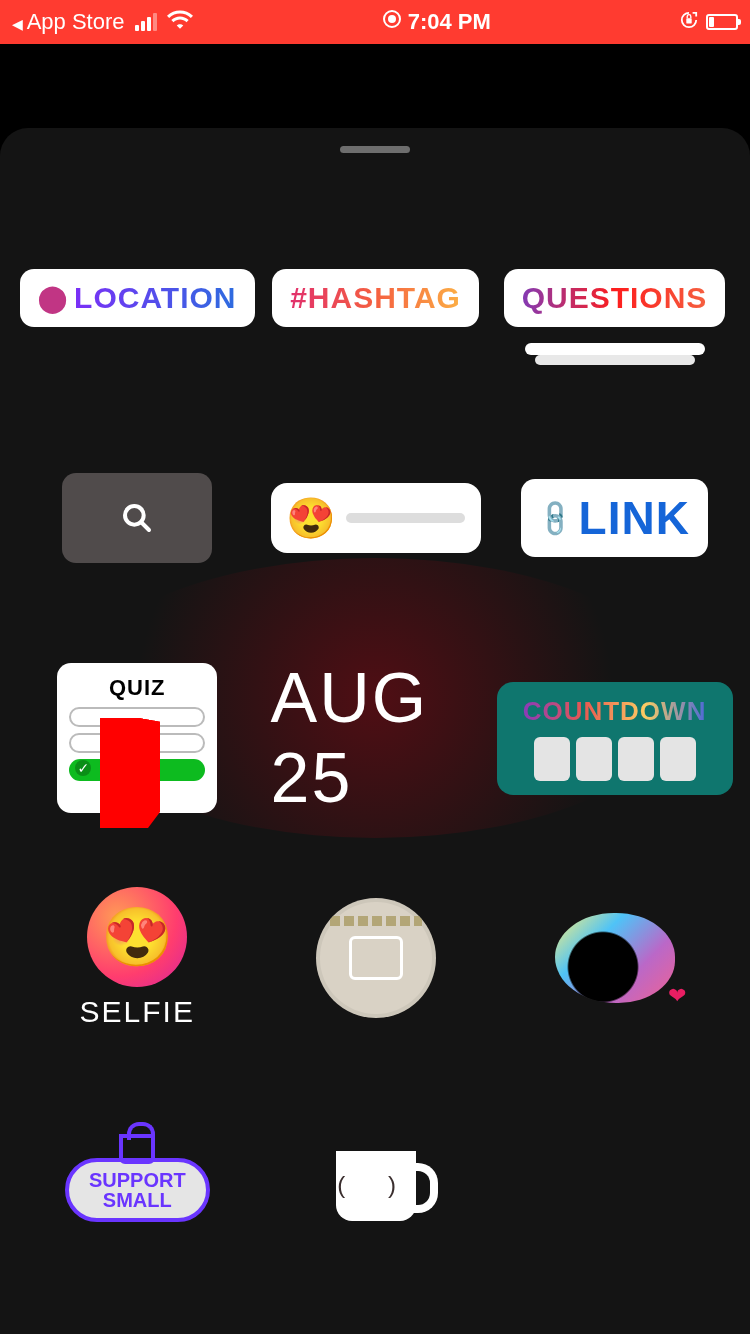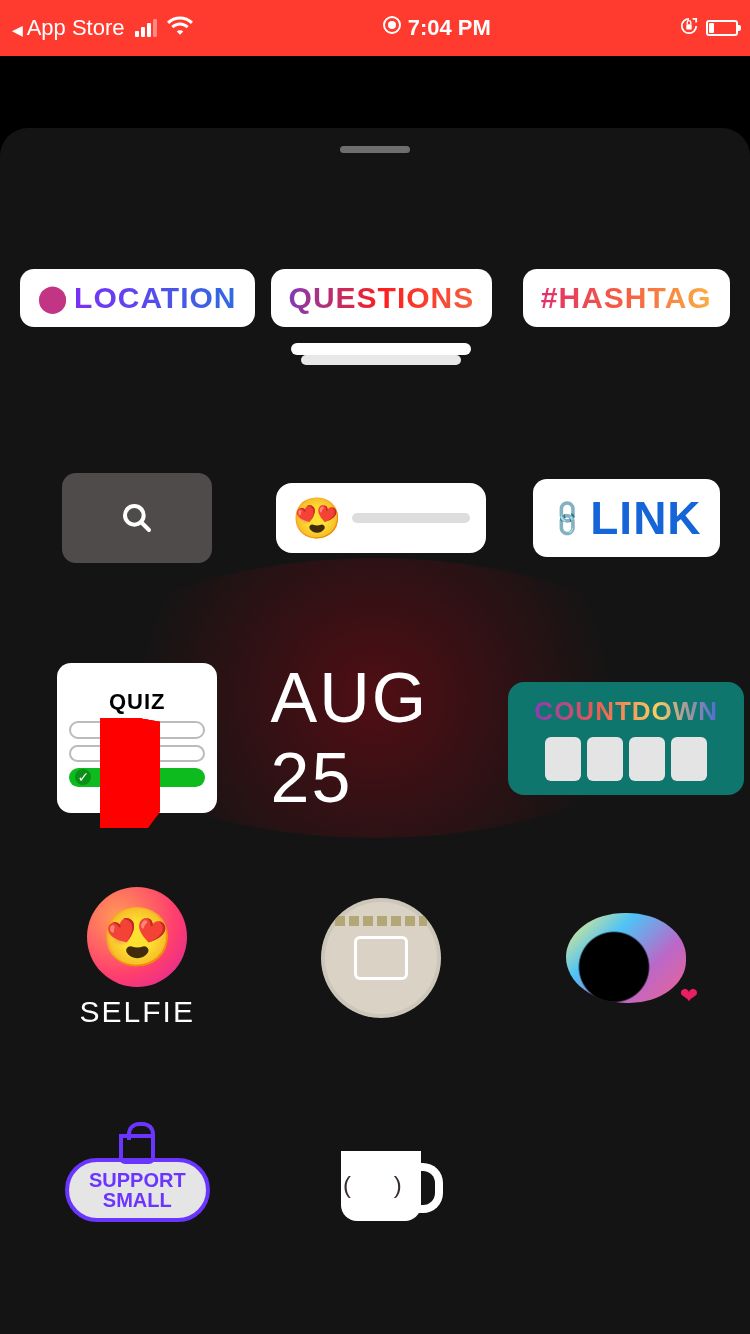--- a/index.html
+++ b/index.html
@@ -7,21 +7,21 @@
     width: 750px;
     height: 1334px;
     background: #000;
     font-family: -apple-system, "Helvetica Neue", Arial, sans-serif;
     overflow: hidden;
     position: relative;
   }
 
   
   .status-bar {
-    height: 56px;
+    height: 44px;
     background: #ff3b30;
     display: flex;
     align-items: center;
     justify-content: space-between;
     color: #fff;
     font-size: 22px;
     padding: 0 12px;
     font-weight: 500;
   }
   .status-left { display: flex; align-items: center; gap: 10px; }
@@ -100,21 +100,21 @@
   .slider-sticker{
     width:210px; height:70px; background:#fff; border-radius:16px;
     display:flex; align-items:center; padding:0 16px; gap:10px;
   }
   .slider-track{flex:1;height:10px;background:#ddd;border-radius:5px;}
   .big-emoji{font-size:40px;}
   .link-pill { font-size:46px; color:#1565d8; font-weight:700;}
   .link-icon { color:#1565d8; font-size:26px; transform:rotate(-45deg); display:inline-block;}
   .quiz-card{
     width:160px; height:150px; background:#fff; border-radius:14px;
-    display:flex; flex-direction:column; align-items:center; padding:26px 12px; gap:6px;
+    display:flex; flex-direction:column; align-items:center; padding:12px 12px; gap:6px;
     font-family: Arial, sans-serif;
   }
   .quiz-title{font-weight:700; font-size:22px; letter-spacing:1px;}
   .quiz-opt{width:100%; height:20px; border:2px solid #bbb; border-radius:12px;}
   .quiz-correct{width:100%; height:22px; background:#0dbb1f; border-radius:12px; position:relative;}
   .quiz-correct::before{content:"✓"; color:#fff; font-size:14px; position:absolute; left:6px; top:1px; background:#0a8f17; width:16px; height:16px; border-radius:50%; text-align:center; line-height:16px;}
   .date-sticker{ color:#fff; font-size:70px; font-weight:400; font-family:"Arial Narrow",Arial; letter-spacing:2px;}
   .countdown-card{
     width:236px; background:#0f766e; border-radius:16px; padding:14px 16px;
     display:flex; flex-direction:column; gap:10px; align-items:center;
@@ -213,29 +213,29 @@
 
 
   <div class="grid">
 
     <div class="cell">
       <span class="pill">
         <span class="loc-pin">⬤</span>
         <span class="grad-pb">LOCATION</span>
       </span>
     </div>
+    <div class="cell">
+      <span class="pill">
+        <span class="grad-rp">#HASHTAG</span>
+      </span>
+    </div>
+
     <div class="cell questions-stack">
       <span class="pill">
         <span class="grad-red">QUESTIONS</span>
-      </span>
-    </div>
-
-    <div class="cell">
-      <span class="pill">
-        <span class="grad-rp">#HASHTAG</span>
       </span>
     </div>
     <div class="cell">
       <div class="gif-box">
         <svg width="32" height="32" viewBox="0 0 24 24" fill="none">
             <circle cx="10" cy="10" r="7" stroke="#fff" stroke-width="3"></circle>
             <line x1="15" y1="15" x2="21" y2="21" stroke="#fff" stroke-width="3" stroke-linecap="round"></line>
           </svg>
       </div>
     </div>

